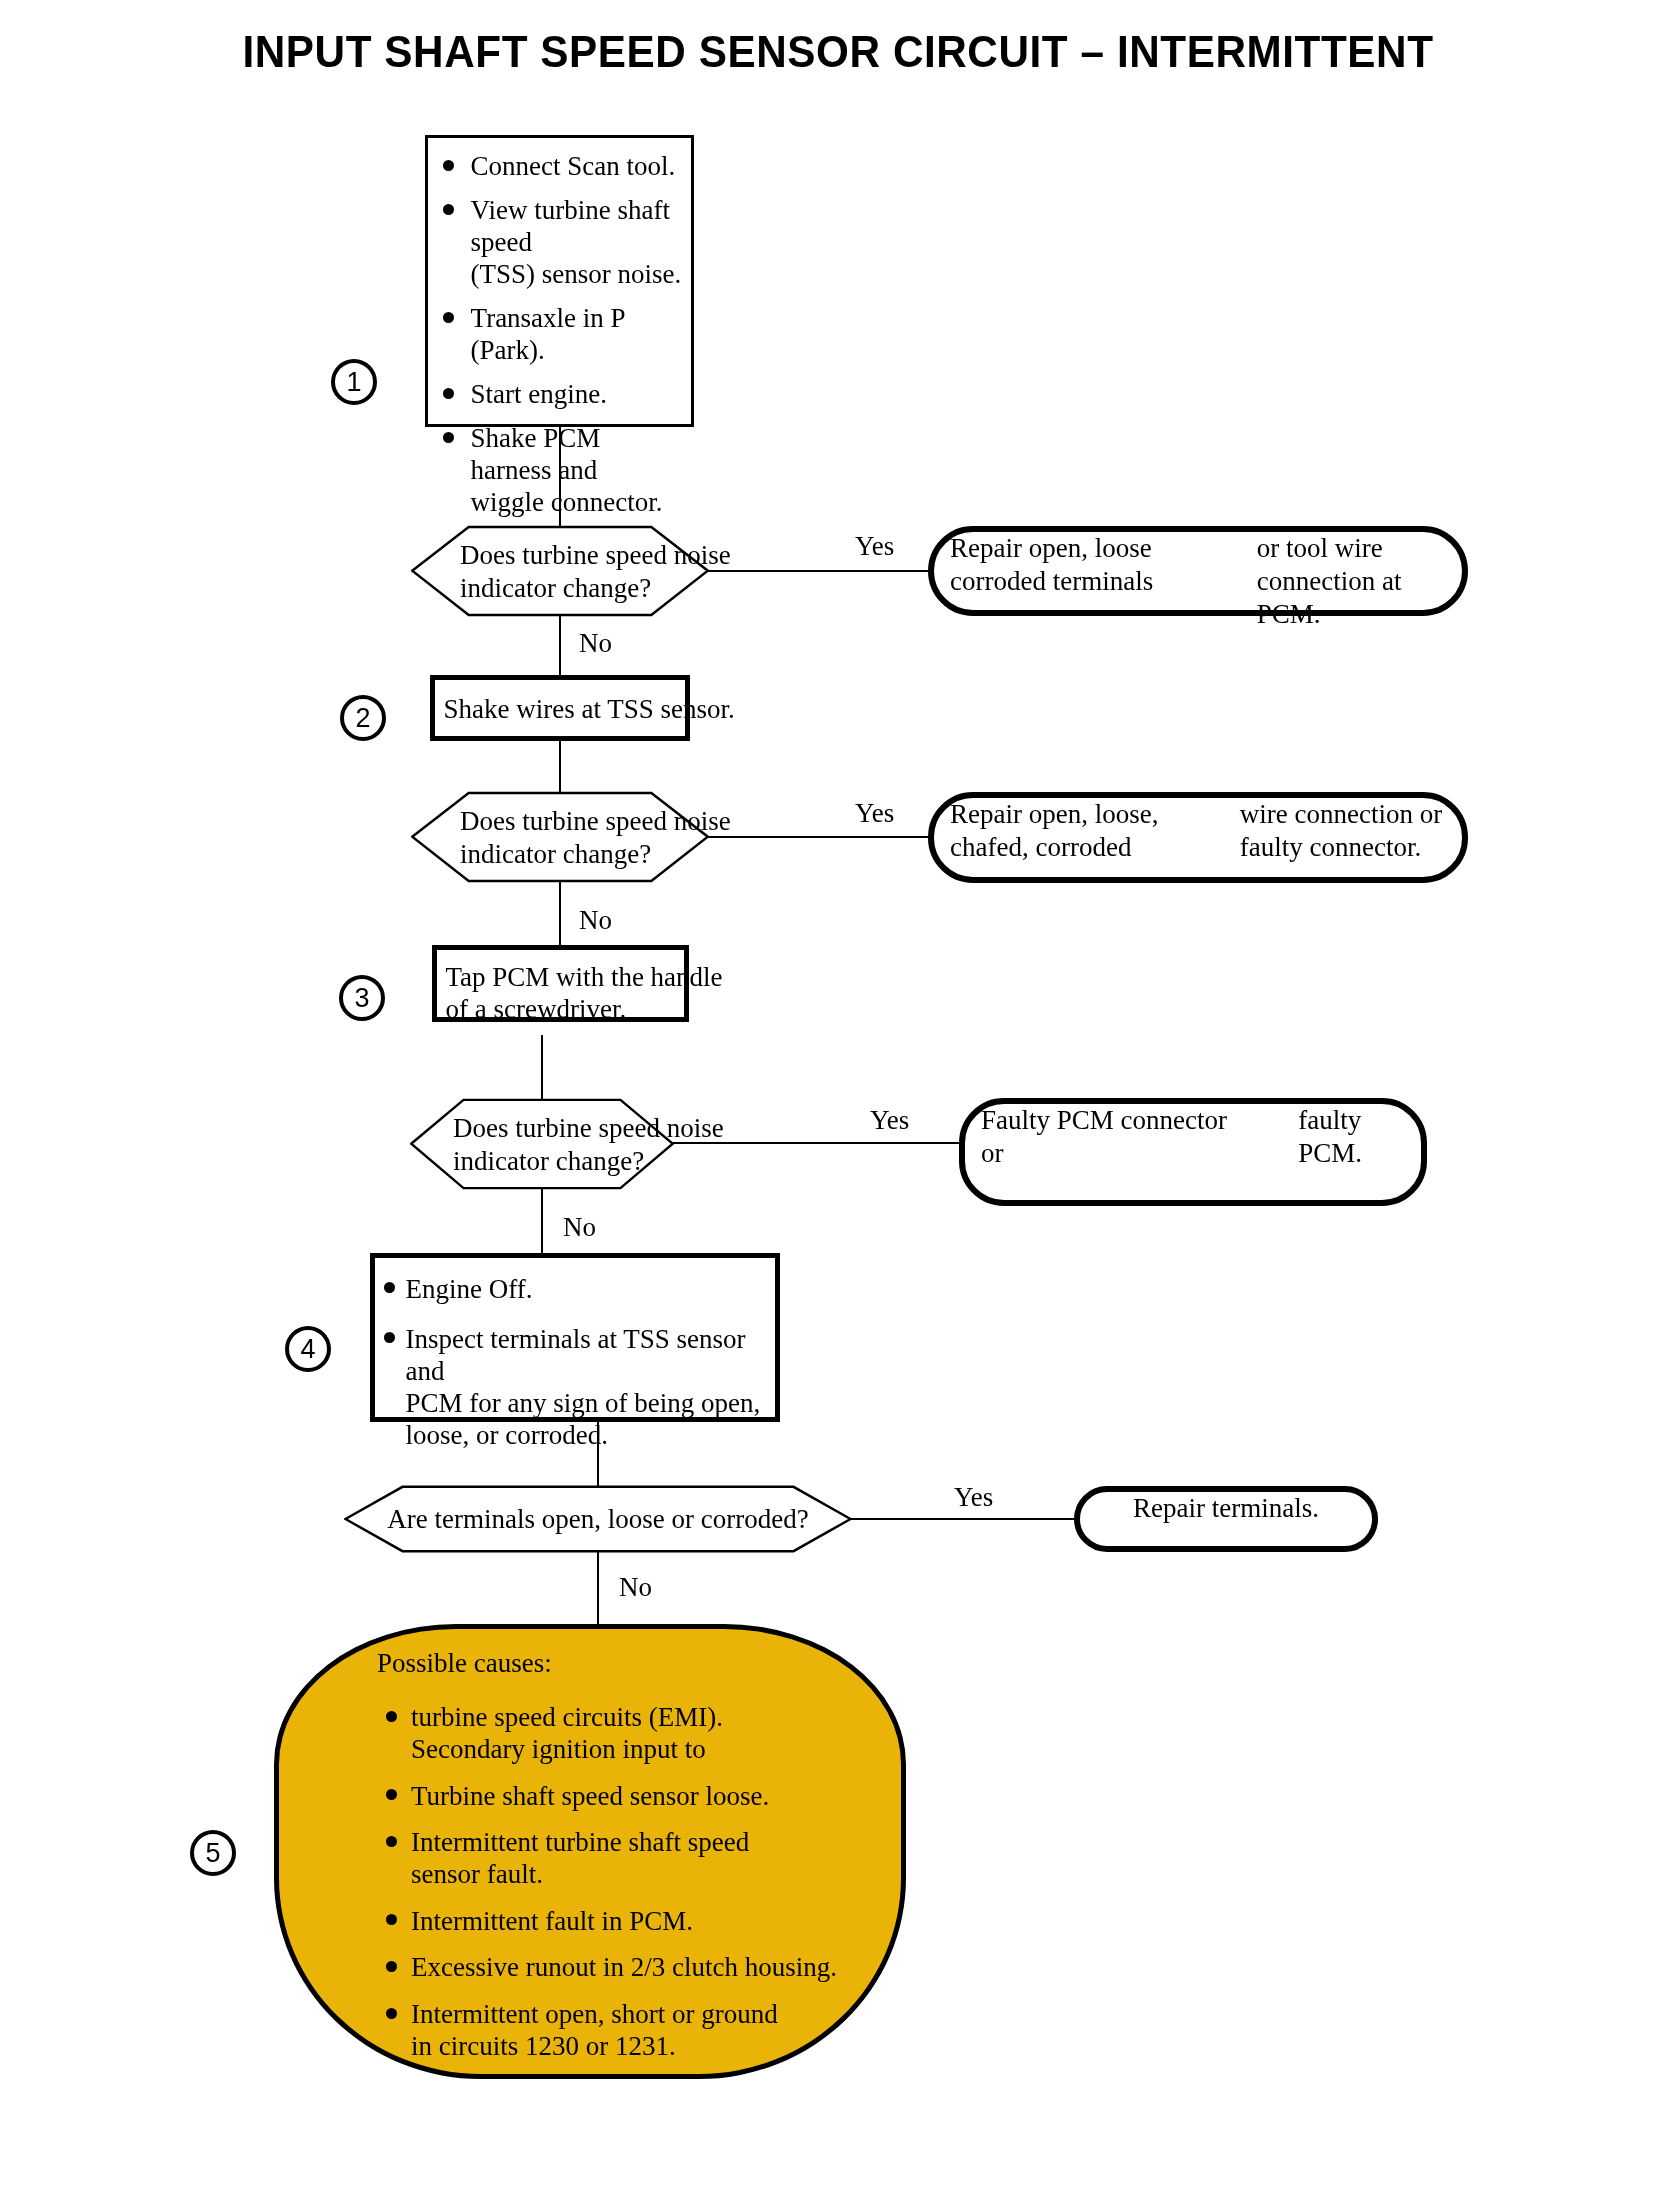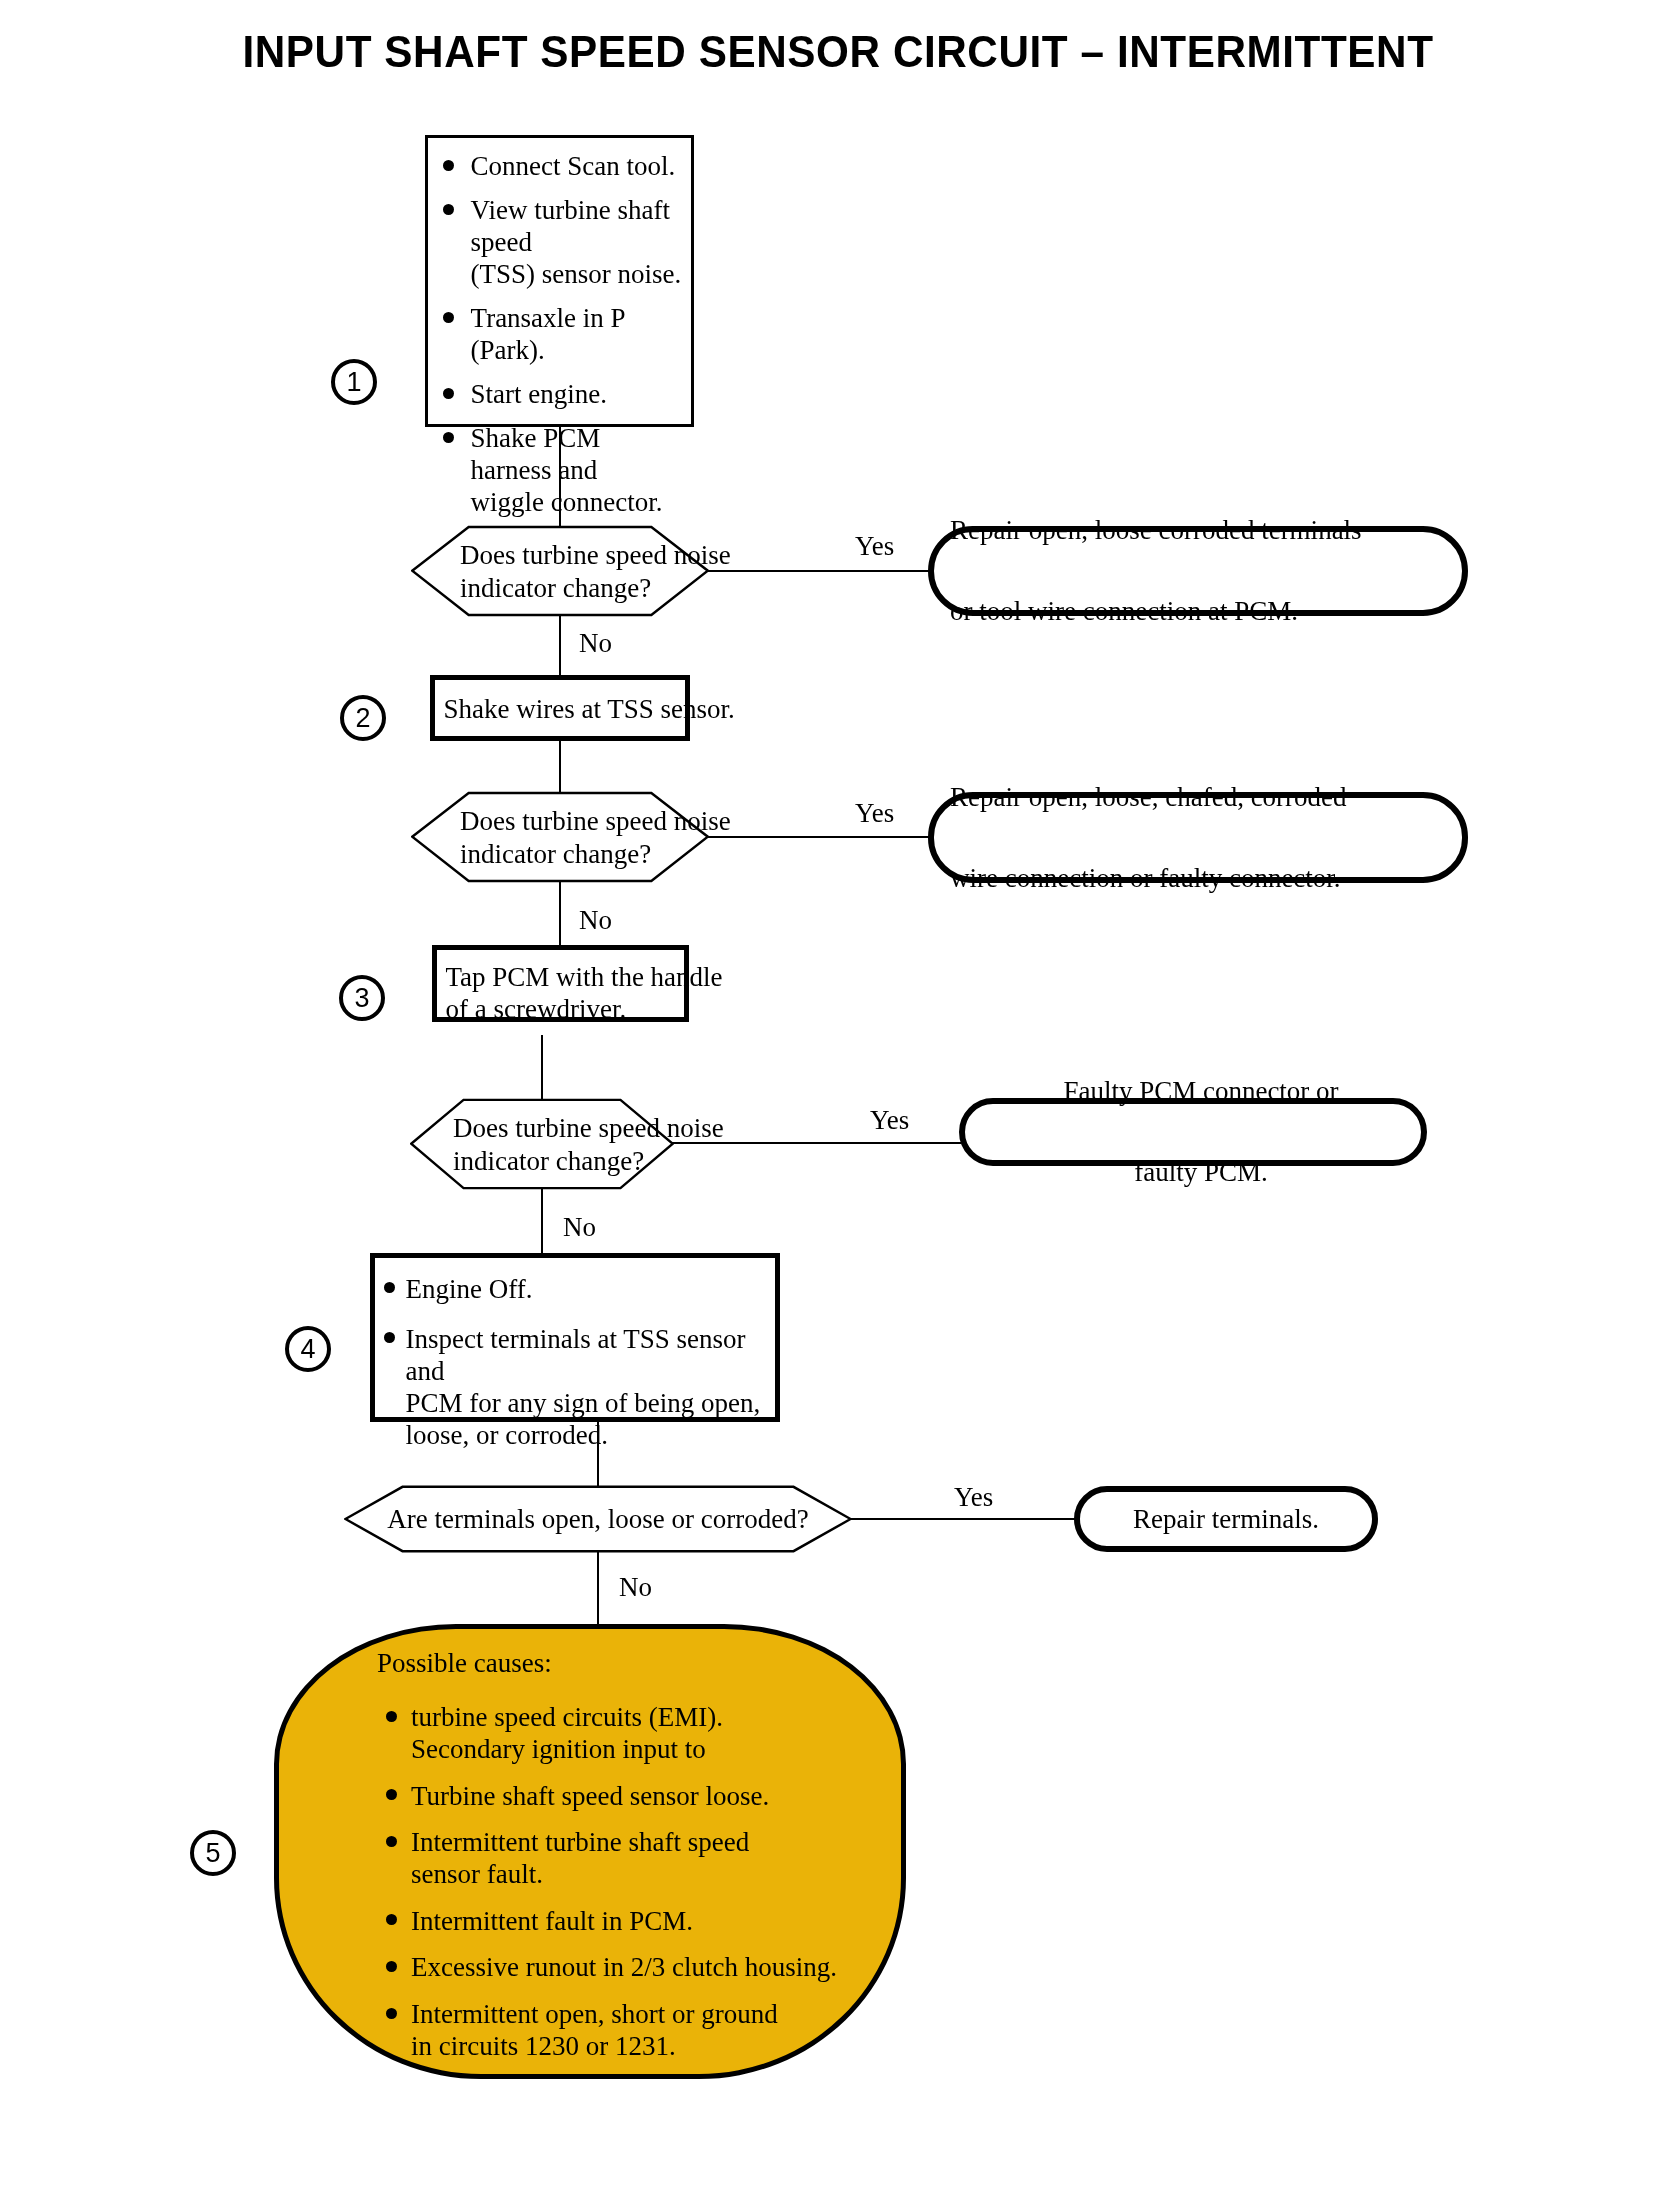--- a/index.html
+++ b/index.html
@@ -6,21 +6,21 @@
   .canvas{position:relative;width:1676px;height:2205px;background:#ffffff;
           font-family:"Liberation Serif",serif;color:#000;overflow:hidden;}
   .title{position:absolute;top:27px;left:50%;transform:translateX(-50%) scaleX(0.96);
          transform-origin:center top;white-space:nowrap;
          font-family:"Liberation Sans",sans-serif;font-weight:700;font-size:44px;letter-spacing:0.6px;}
   .vline{position:absolute;width:2.4px;background:#000;}
   .hline{position:absolute;height:2.4px;background:#000;}
   .process{position:absolute;background:#fff;border:3px solid #000;box-sizing:border-box;}
   .process.thick{border-width:5.5px;}
   .terminal{position:absolute;background:#fff;border:6px solid #000;border-radius:45px;
-            box-sizing:border-box;display:flex;flex-direction:column;justify-content:center;gap:48px;}
+            box-sizing:border-box;display:flex;justify-content:center;gap:48px;}
   .terminal .tline{line-height:33px;font-size:27px;padding-left:16px;}
   .terminal.center .tline{padding-left:0;text-align:center;}
   .hexsvg{position:absolute;}
   .hextext{position:absolute;font-size:27px;line-height:33px;}
   .label{position:absolute;font-size:27px;line-height:29px;}
   .badge{position:absolute;width:46px;height:46px;border:4.3px solid #000;border-radius:50%;
          box-sizing:border-box;display:flex;align-items:center;justify-content:center;
          font-family:"Liberation Sans",sans-serif;font-size:27px;background:#fff;}
   .blob{position:absolute;background:#eab308;border:5.5px solid #000;box-sizing:border-box;
         border-radius:182px 182px 207px 207px / 140px 140px 201px 201px;}
@@ -145,21 +145,21 @@
   </div>
 
   <svg class="hexsvg" style="left:410px;top:1098px;" width="264" height="92" viewBox="0 0 434 151">
     <polygon points="2,75 88,3 346,3 432,75 346,148 88,148" fill="#ffffff" stroke="#000000" stroke-width="4"></polygon>
   </svg>
   <div class="hextext" style="left:453px;top:1112px;">
     <div>Does turbine speed noise</div>
     <div>indicator change?</div>
   </div>
 
-  <div class="terminal" style="left:959px;top:1098px;width:468px;height:68px;align-items:center;">
+  <div class="terminal" style="left:959px;top:1098px;width:468px;height:108px;">
     <div class="tline">Faulty PCM connector or</div>
     <div class="tline">faulty PCM.</div>
   </div>
 
   <div class="process thick" style="left:370px;top:1253px;width:410px;height:169px;">
     <div class="b4-content">
       <div class="blt">
         <div>Engine Off.</div>
       </div>
       <div class="blt">

